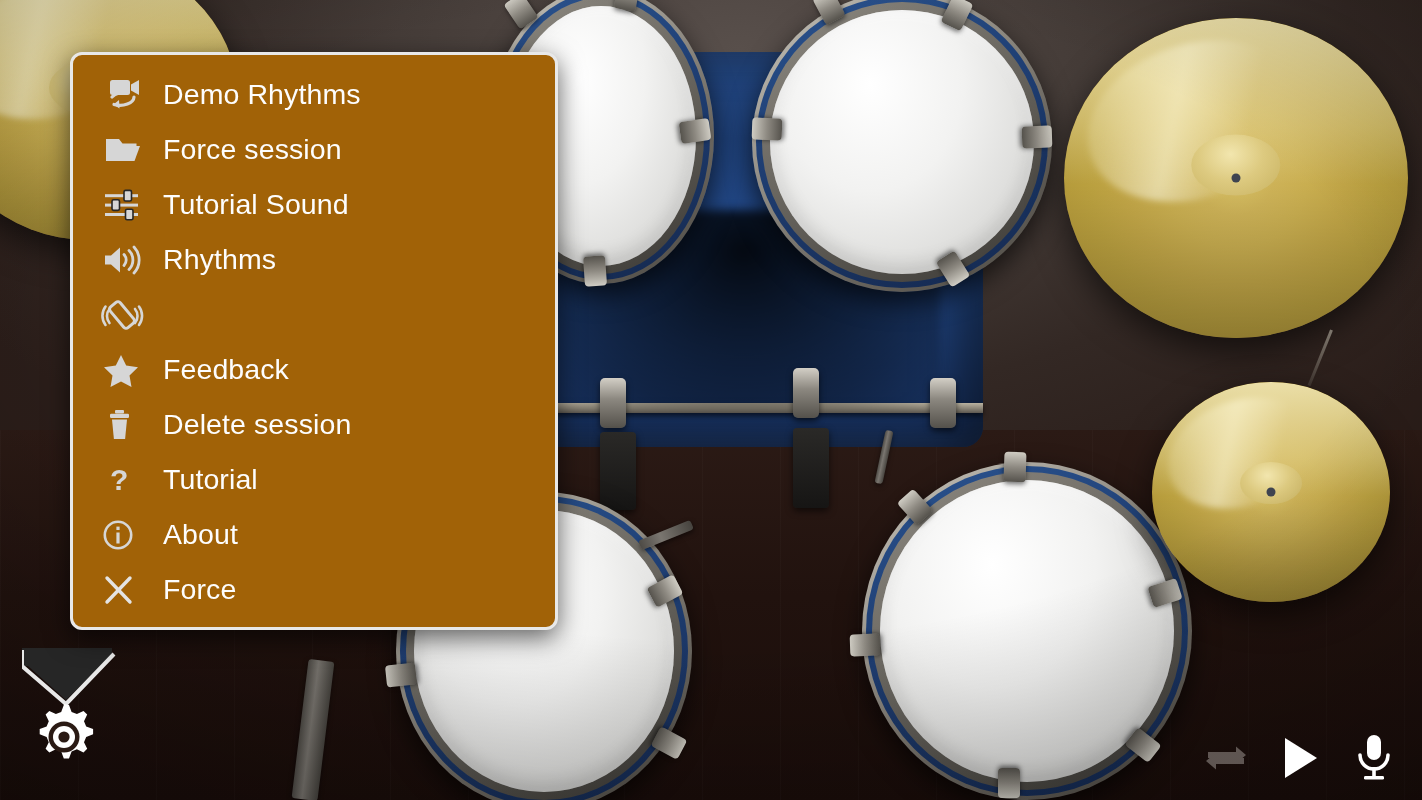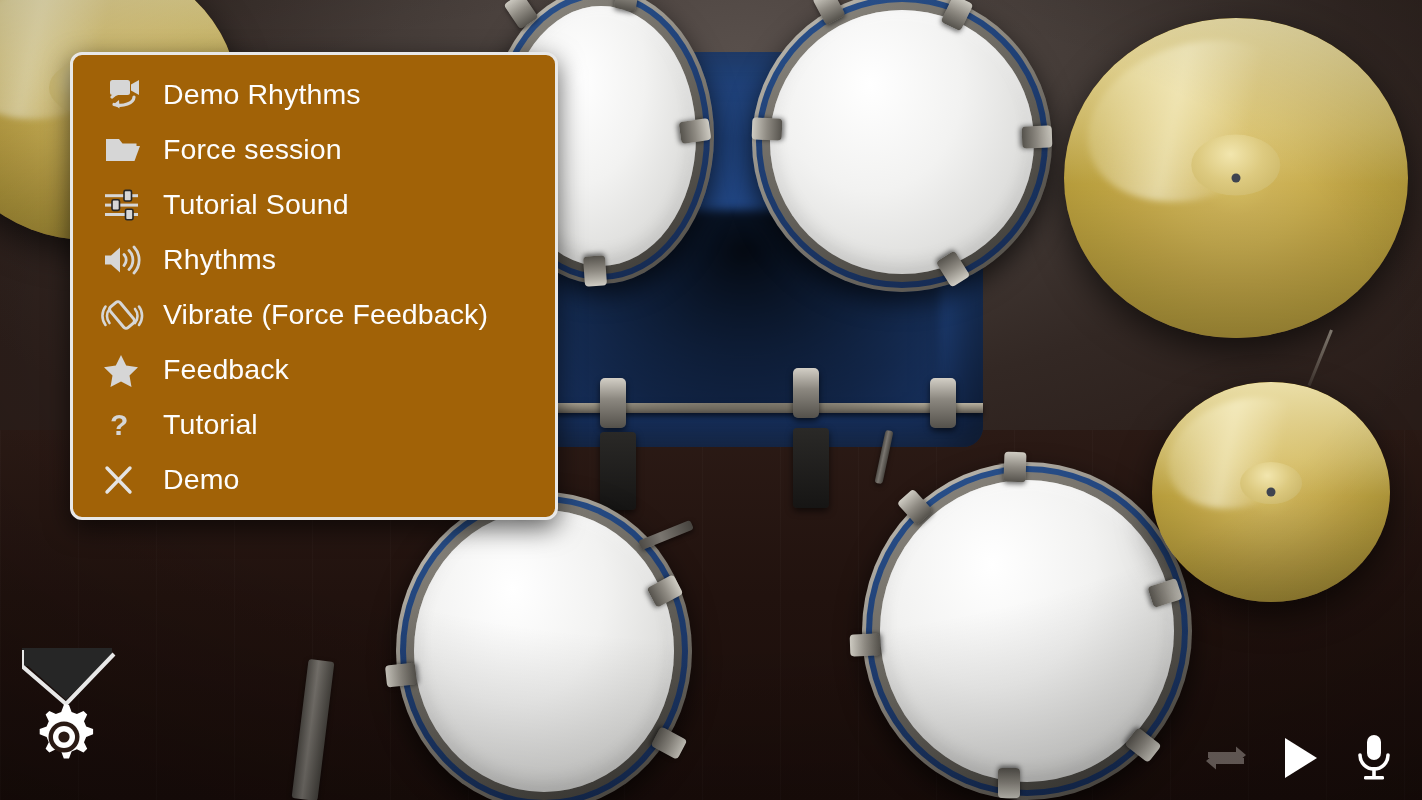--- a/index.html
+++ b/index.html
@@ -434,52 +434,71 @@
         <svg width="44" height="34" viewBox="0 0 44 34">
           <g transform="rotate(-40 21 17)">
             <rect x="14.5" y="3.5" width="13" height="27" rx="3" fill="none" stroke="#d6d6d6" stroke-width="3"></rect>
           </g>
           <path d="M8.5 11 A11 11 0 0 0 8.5 25" fill="none" stroke="#d6d6d6" stroke-width="2.6" stroke-linecap="round"></path>
           <path d="M4.5 8.5 A15.5 15.5 0 0 0 4.5 27" fill="none" stroke="#d6d6d6" stroke-width="2.6" stroke-linecap="round"></path>
           <path d="M34 11 A11 11 0 0 1 34 25" fill="none" stroke="#d6d6d6" stroke-width="2.6" stroke-linecap="round"></path>
           <path d="M38 8.5 A15.5 15.5 0 0 1 38 27" fill="none" stroke="#d6d6d6" stroke-width="2.6" stroke-linecap="round"></path>
         </svg>
       </span>
-      <span class="menu-label">Vibrate (Force Feedback)</span>
     </div>
 
     <div class="menu-item">
       <span class="menu-icon">
         <svg width="44" height="34" viewBox="0 0 44 34">
           <path d="M20 2 L25.2 12.6 L37 14.3 L28.5 22.5 L30.5 34 L20 28.5 L9.5 34 L11.5 22.5 L3 14.3 L14.8 12.6 Z" fill="#d6d6d6"></path>
         </svg>
       </span>
       <span class="menu-label">Feedback</span>
     </div>
 
 
+    <div class="menu-item">
+      <span class="menu-icon">
+        <svg width="44" height="34" viewBox="0 0 44 34">
+          <rect x="14" y="2" width="9" height="3.4" rx="1" fill="#d6d6d6"></rect>
+          <rect x="9" y="5.8" width="19" height="4.2" rx="1.2" fill="#d6d6d6"></rect>
+          <path d="M11 11.5 h15 l-1.9 19.5 h-11.2 Z" fill="#d6d6d6"></path>
+        </svg>
+      </span>
+      <span class="menu-label">Delete session</span>
+    </div>
 
     <div class="menu-item">
       <span class="menu-icon">
         <svg width="44" height="34" viewBox="0 0 44 34">
           <text x="9" y="27" font-family="Liberation Sans, sans-serif" font-size="30" font-weight="bold" fill="#d6d6d6">?</text>
         </svg>
       </span>
       <span class="menu-label">Tutorial</span>
     </div>
 
+    <div class="menu-item">
+      <span class="menu-icon">
+        <svg width="44" height="34" viewBox="0 0 44 34">
+          <circle cx="17" cy="17" r="13.2" fill="none" stroke="#d6d6d6" stroke-width="2.6"></circle>
+          <rect x="15.4" y="14.5" width="3.2" height="11" fill="#d6d6d6"></rect>
+          <rect x="15.4" y="8.6" width="3.2" height="3.4" fill="#d6d6d6"></rect>
+        </svg>
+      </span>
+      <span class="menu-label">About</span>
+    </div>
 
     <div class="menu-item">
       <span class="menu-icon">
         <svg width="44" height="34" viewBox="0 0 44 34">
           <line x1="6" y1="5" x2="29" y2="29" stroke="#e4e4e4" stroke-width="3.4" stroke-linecap="round"></line>
           <line x1="29" y1="5" x2="6" y2="29" stroke="#e4e4e4" stroke-width="3.4" stroke-linecap="round"></line>
         </svg>
       </span>
-      <span class="menu-label">Demo</span>
+      <span class="menu-label">Force</span>
     </div>
 
   </div>
 
   <div class="gear-btn">
     <svg width="74" height="74" viewBox="0 0 74 74">
       <path fill="#ffffff" d="M37 4
         l5.0 1.0 l2.6 6.9 l5.3 2.2 l6.6 -3.2 l3.7 3.7 l-3.2 6.6 l2.2 5.3 l6.9 2.6 l0 5.2
         l-6.9 2.6 l-2.2 5.3 l3.2 6.6 l-3.7 3.7 l-6.6 -3.2 l-5.3 2.2 l-2.6 6.9 l-5.2 0
         l-2.6 -6.9 l-5.3 -2.2 l-6.6 3.2 l-3.7 -3.7 l3.2 -6.6 l-2.2 -5.3 l-6.9 -2.6 l0 -5.2

